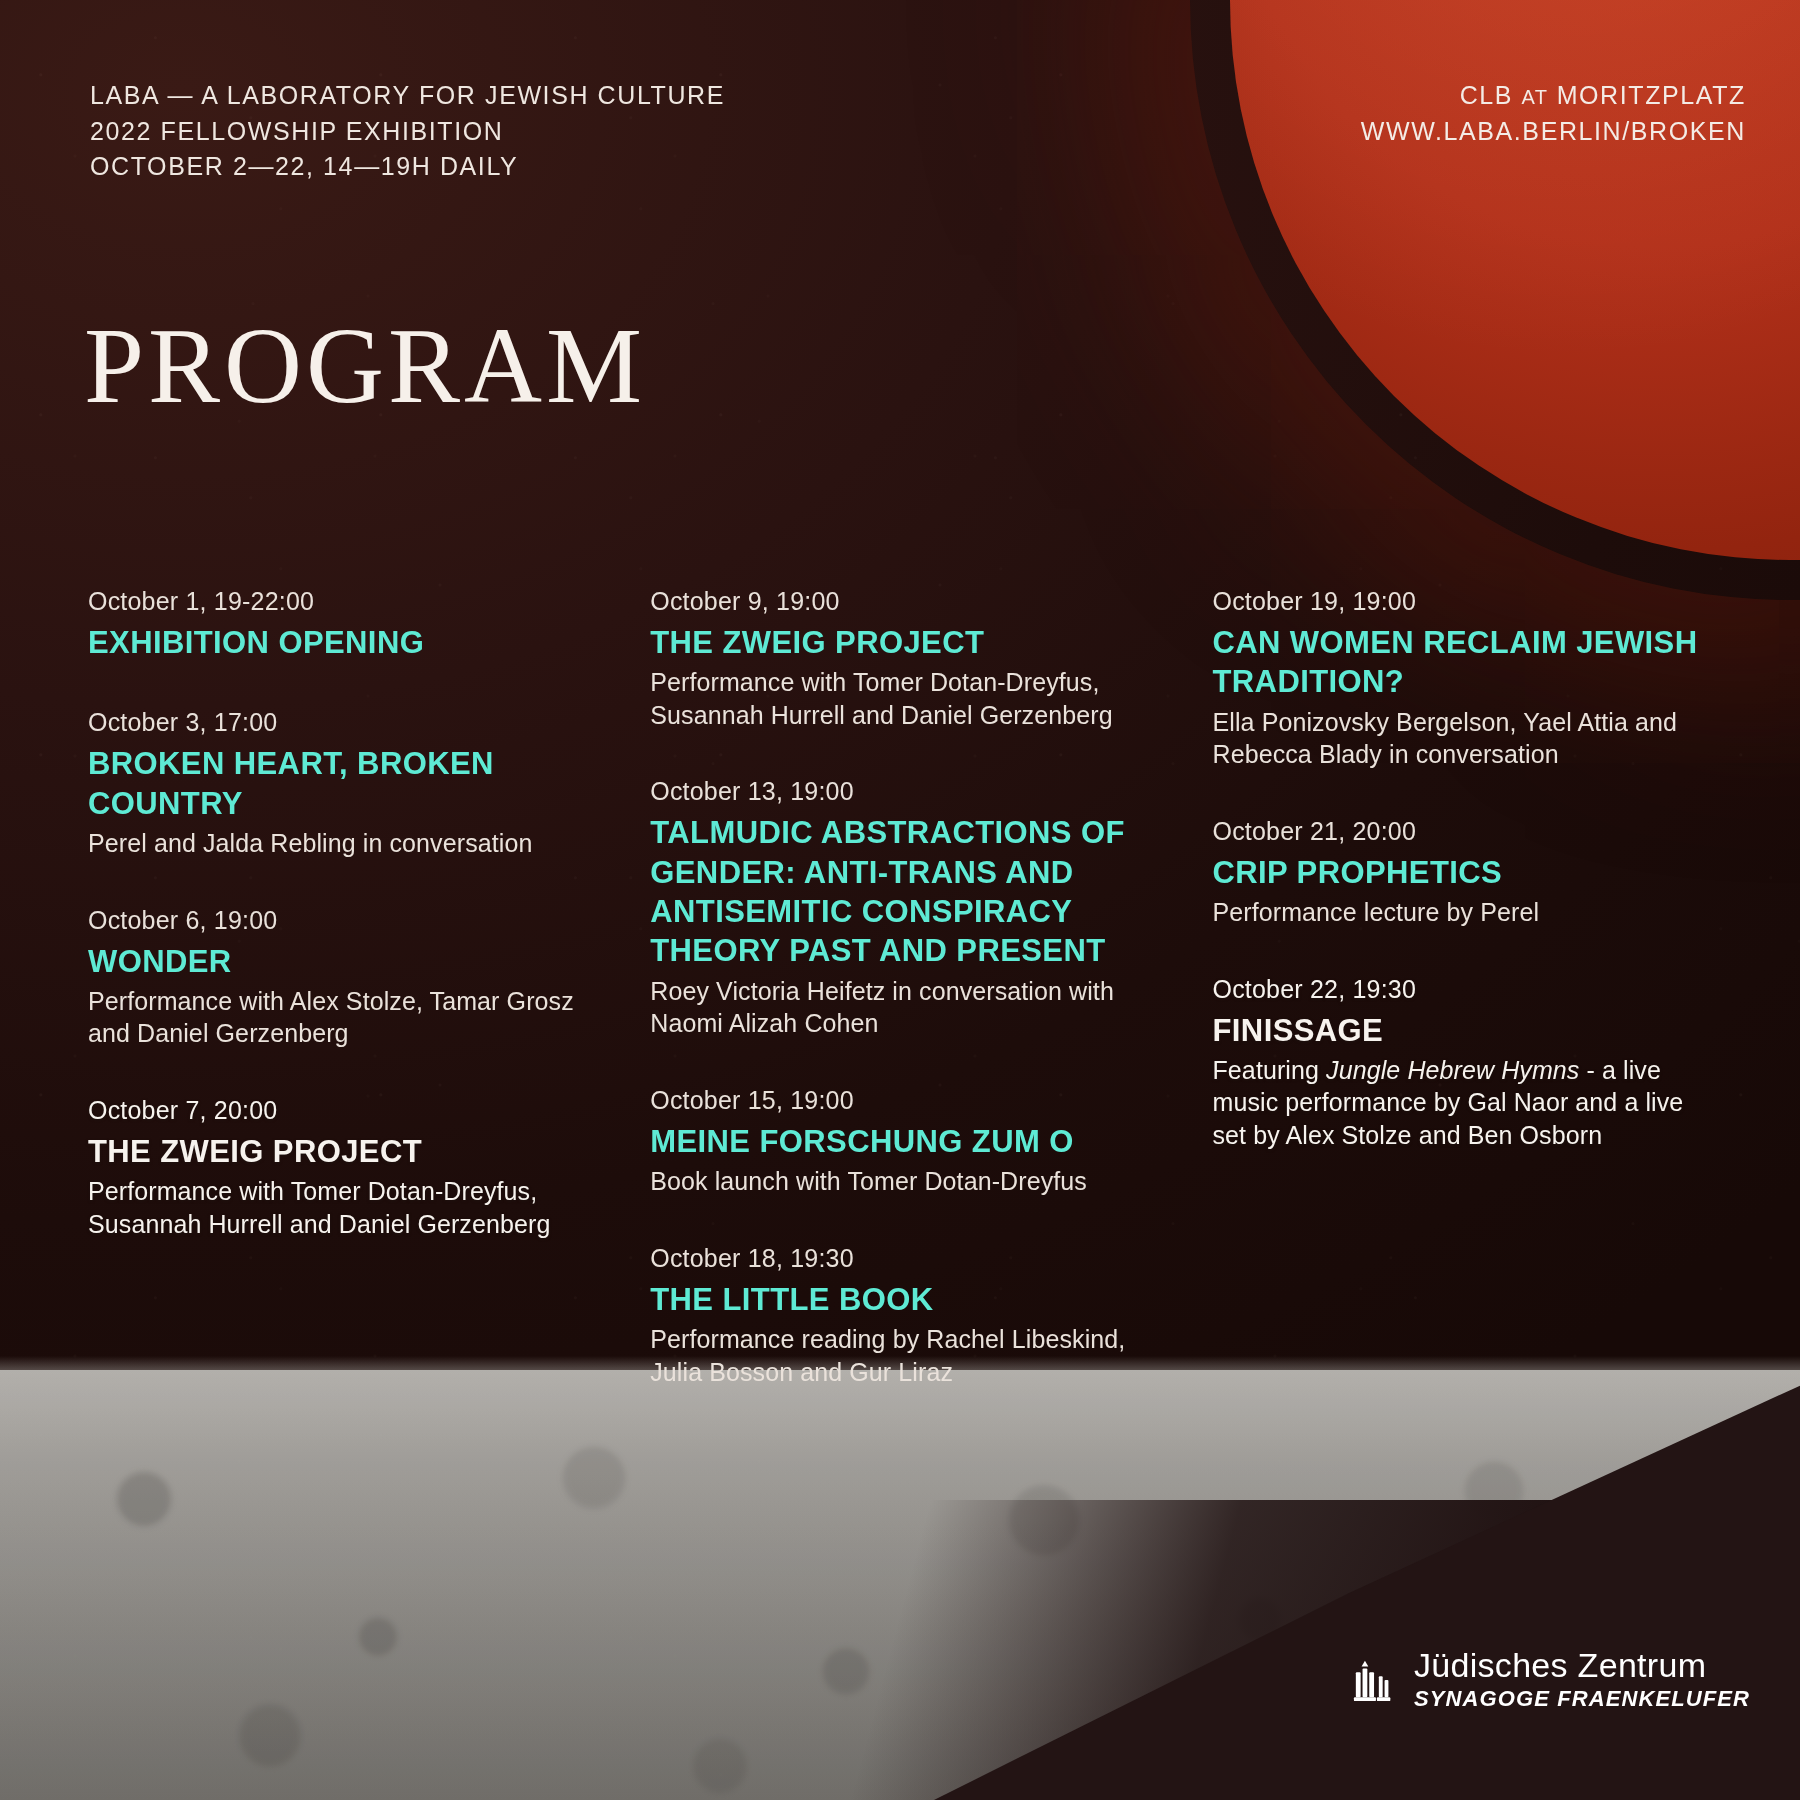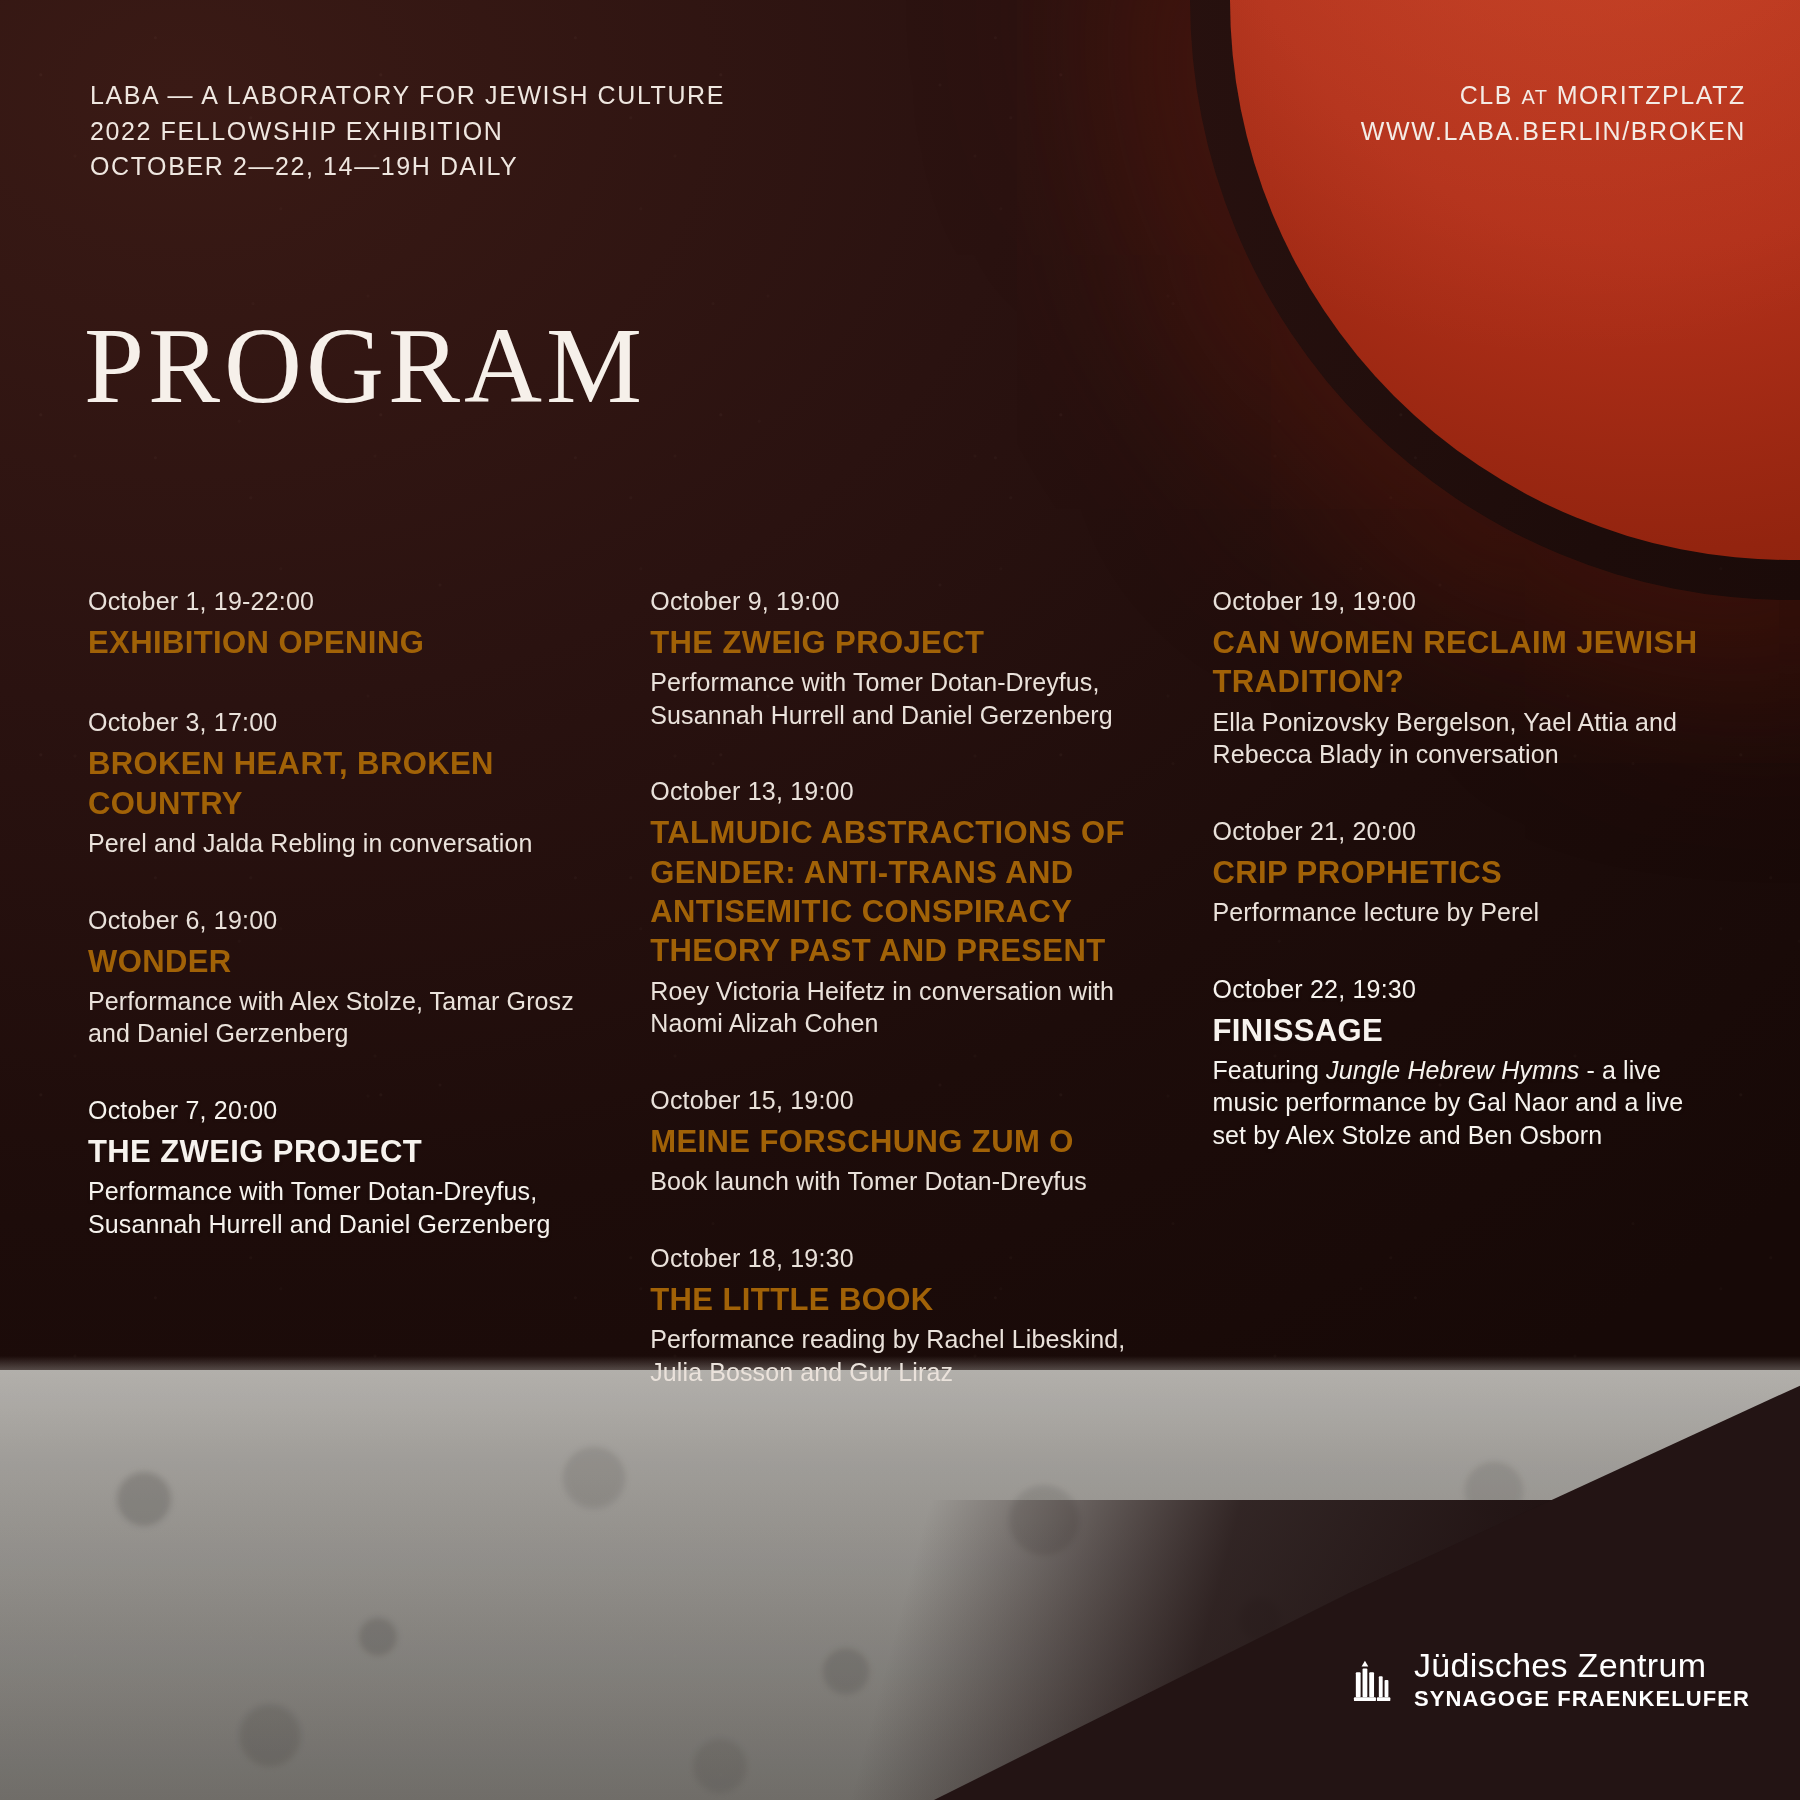--- a/index.html
+++ b/index.html
@@ -198,21 +198,21 @@
     line-height: 1.28;
     color: #e9e1da;
     margin-bottom: 6px;
     letter-spacing: .2px;
   }
   .ev-title {
     font-size: 31px;
     font-weight: 700;
     letter-spacing: .4px;
     line-height: 1.27;
-    color: #a16207;
+    color: #5eead4;
     text-transform: uppercase;
     margin-bottom: 4px;
   }
   .ev-desc {
     font-size: 25px;
     line-height: 1.3;
     color: #eae2db;
     letter-spacing: .1px;
   }
   .ev-desc i { font-style: italic; }
@@ -245,20 +245,21 @@
     letter-spacing: .3px;
     line-height: 1.05;
     font-weight: 400;
   }
   .logo-text-2 {
     font-size: 22px;
     font-weight: 700;
     letter-spacing: 1.1px;
     line-height: 1.2;
     margin-top: 2px;
+    font-style: italic;
   }
 </style>
 </head>
 <body>
 
 <div id="poster">
 
   <div class="bg-base"></div>
   <div class="bg-noise"></div>
   <div class="red-shadow"></div>

